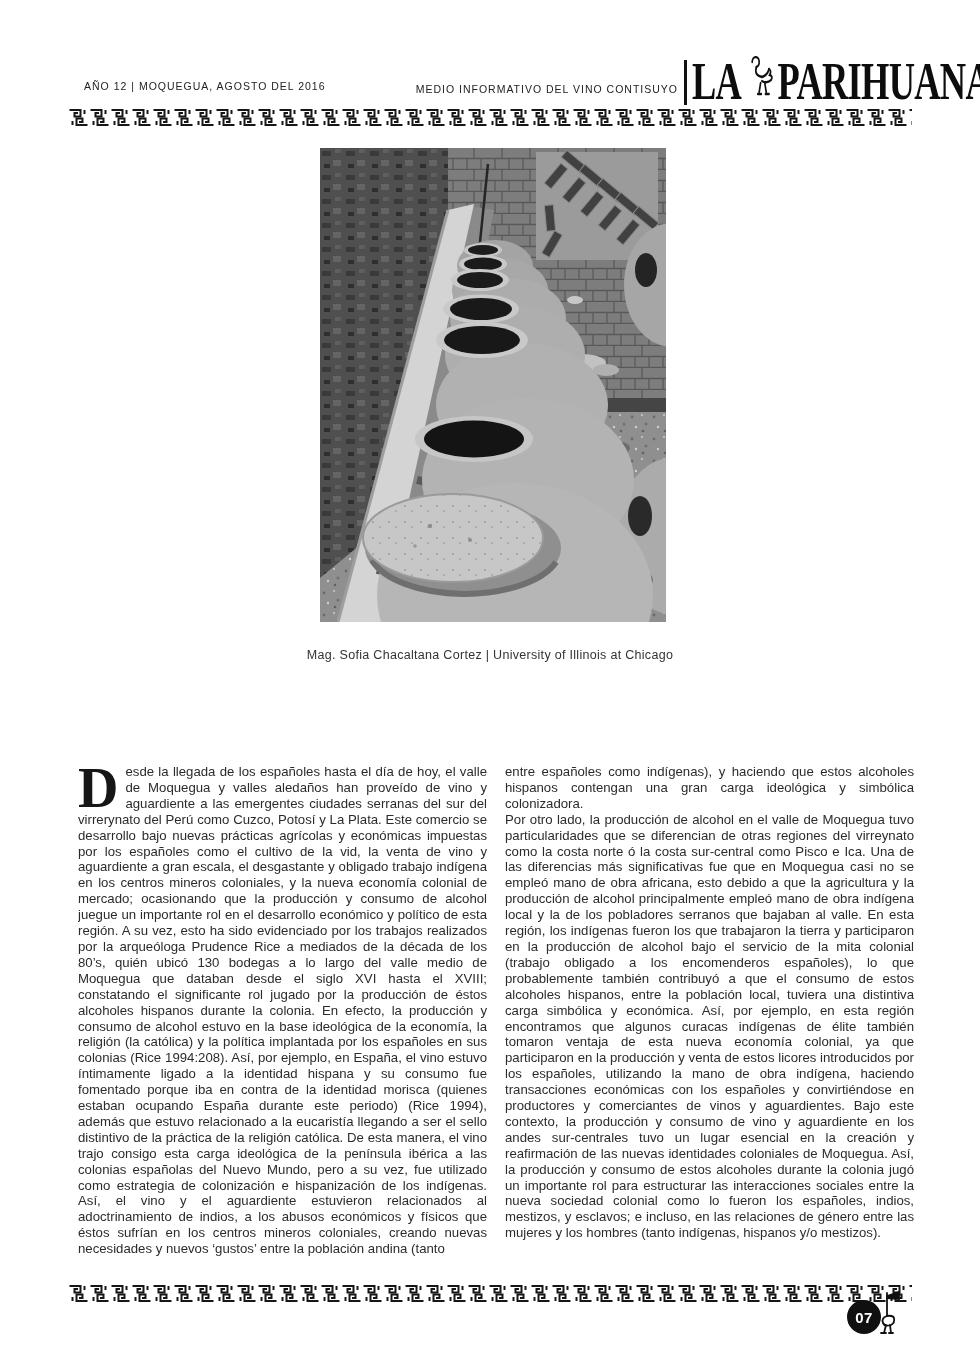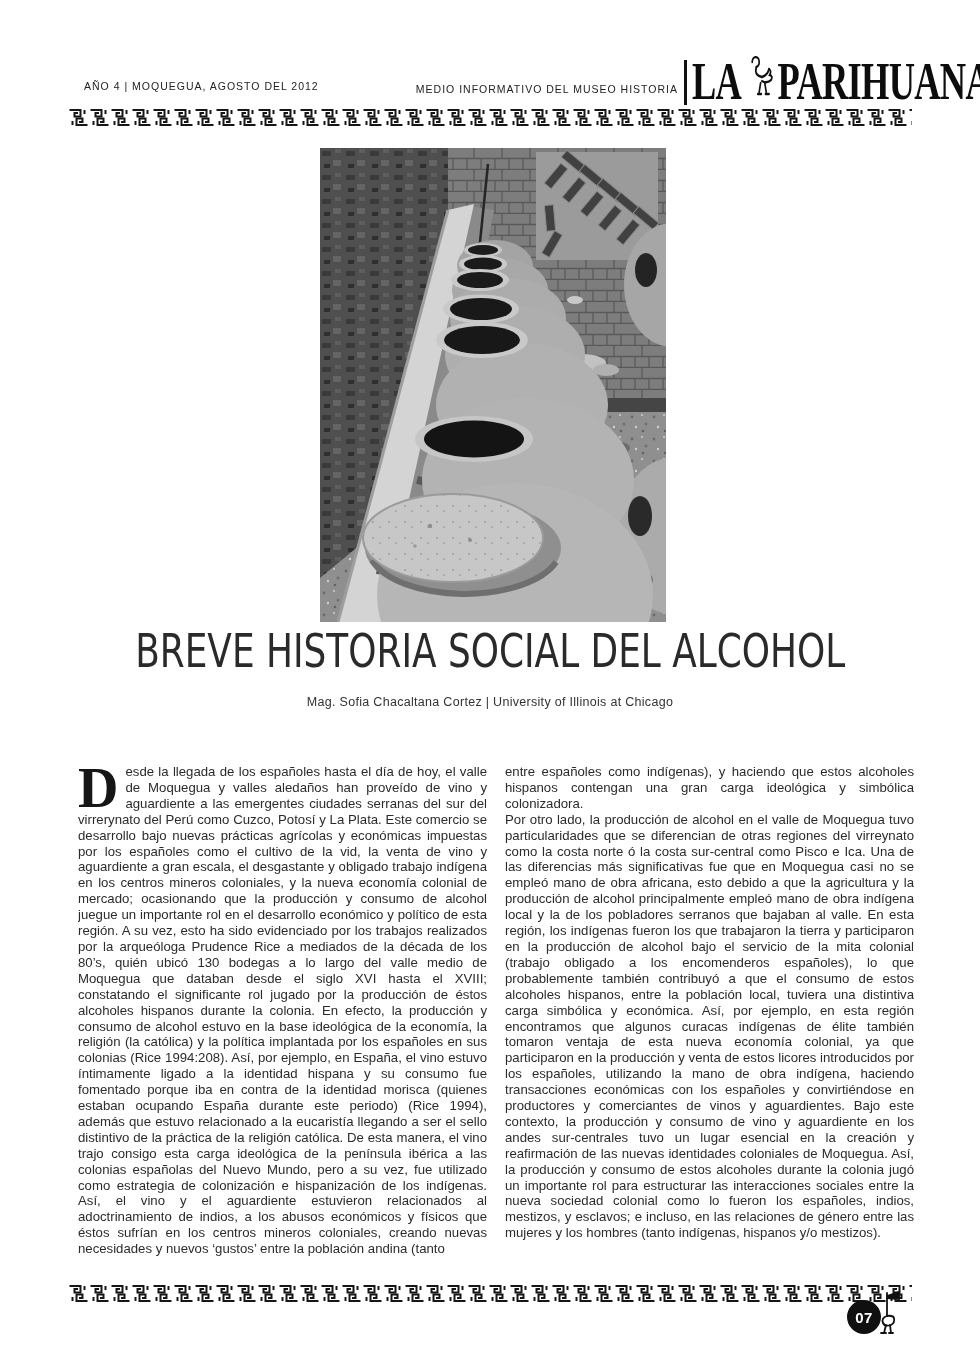--- a/index.html
+++ b/index.html
@@ -48,22 +48,22 @@
   .page-badge{position:absolute;left:847px;top:1300px;width:34px;height:34px;border-radius:50%;
               background:#101010;display:flex;align-items:center;justify-content:center;text-align:center;}
   .page-badge span{color:#fff;font-weight:700;font-size:15px;letter-spacing:.5px;}
   .footer-bird{position:absolute;left:877px;top:1290px;}
 </style>
 </head>
 <body>
 
 <div class="page">
 
-  <div class="issue-info">AÑO 4 | MOQUEGUA, AGOSTO DEL 2012</div>
-  <div class="pub-label">MEDIO INFORMATIVO DEL MUSEO HISTORIA</div>
+  <div class="issue-info">AÑO 12 | MOQUEGUA, AGOSTO DEL 2016</div>
+  <div class="pub-label">MEDIO INFORMATIVO DEL VINO CONTISUYO</div>
   <div class="masthead-bar"></div>
   <div class="masthead">
     <span class="word">LA</span>
     <span>
       <svg width="44" height="46" viewBox="0 0 44 46">
         <g stroke="#111" stroke-width="2.4" fill="none" stroke-linecap="round">
           <path d="M12 8 a5 5 0 1 1 6 5"></path>
           <path d="M18 13 C15 20 20 22 26 23"></path>
           <path d="M26 23 q8 -2 10 -8"></path>
           <path d="M36 15 q4 2 1 6 q5 1 2 5 q-6 4 -13 1"></path>
@@ -216,21 +216,20 @@
       <ellipse cx="143" cy="400" rx="98" ry="47" fill="#8f8f8f"></ellipse>
       <path d="M52 412 A96 46 0 0 0 236 414" stroke="#6f6f6f" stroke-width="6" fill="none"></path>
       <ellipse cx="133" cy="390" rx="90" ry="44" fill="url(#pstone)" stroke="#9a9a9a" stroke-width="2"></ellipse>
       <circle cx="110" cy="378" r="2.2" fill="#8e8e8e"></circle>
       <circle cx="150" cy="392" r="2" fill="#8e8e8e"></circle>
       <circle cx="95" cy="398" r="1.8" fill="#9a9a9a"></circle>
     </svg>
   </div>
 
   <div class="title-block">
-    <span class="headline-line"><span>BREVE HISTORIA SOCIAL DEL ALCOHOL</span></span>
     <span class="byline">Mag. Sofia Chacaltana Cortez | University of Illinois at Chicago</span>
   </div>
 
   <div class="article">
     <div class="col">
       <p><span class="dropcap">D</span><span>esde la llegada de los españoles hasta el día de hoy, el valle de Moquegua y valles aledaños han proveído de vino y aguardiente a las emergentes ciudades serranas del sur del virrerynato del Perú como Cuzco, Potosí y La Plata. Este comercio se desarrollo bajo nuevas prácticas agrícolas y económicas impuestas por los españoles como el cultivo de la vid, la venta de vino y aguardiente a gran escala, el desgastante y obligado trabajo indígena en los centros mineros coloniales, y la nueva economía colonial de mercado; ocasionando que la producción y consumo de alcohol juegue un importante rol en el desarrollo económico y político de esta región. A su vez, esto ha sido evidenciado por los trabajos realizados por la arqueóloga Prudence Rice a mediados de la década de los 80’s, quién ubicó 130 bodegas a lo largo del valle medio de Moquegua que databan desde el siglo XVI hasta el XVIII; constatando el significante rol jugado por la producción de éstos alcoholes hispanos durante la colonia. En efecto, la producción y consumo de alcohol estuvo en la base ideológica de la economía, la religión (la católica) y la política implantada por los españoles en sus colonias (Rice 1994:208). Así, por ejemplo, en España, el vino estuvo íntimamente ligado a la identidad hispana y su consumo fue fomentado porque iba en contra de la identidad morisca (quienes estaban ocupando España durante este periodo) (Rice 1994), además que estuvo relacionado a la eucaristía llegando a ser el sello distintivo de la práctica de la religión católica. De esta manera, el vino trajo consigo esta carga ideológica de la península ibérica a las colonias españolas del Nuevo Mundo, pero a su vez, fue utilizado como estrategia de colonización e hispanización de los indígenas. Así, el vino y el aguardiente estuvieron relacionados al adoctrinamiento de indios, a los abusos económicos y físicos que éstos sufrían en los centros mineros coloniales, creando nuevas necesidades y nuevos ‘gustos’ entre la población andina (tanto</span></p>
     </div>
     <div class="col">
       <p>entre españoles como indígenas), y haciendo que estos alcoholes hispanos contengan una gran carga ideológica y simbólica colonizadora.</p>
       <p>Por otro lado, la producción de alcohol en el valle de Moquegua tuvo particularidades que se diferencian de otras regiones del virreynato como la costa norte ó la costa sur-central como Pisco e Ica. Una de las diferencias más significativas fue que en Moquegua casi no se empleó mano de obra africana, esto debido a que la agricultura y la producción de alcohol principalmente empleó mano de obra indígena local y la de los pobladores serranos que bajaban al valle. En esta región, los indígenas fueron los que trabajaron la tierra y participaron en la producción de alcohol bajo el servicio de la mita colonial (trabajo obligado a los encomenderos españoles), lo que probablemente también contribuyó a que el consumo de estos alcoholes hispanos, entre la población local, tuviera una distintiva carga simbólica y económica. Así, por ejemplo, en esta región encontramos que algunos curacas indígenas de élite también tomaron ventaja de esta nueva economía colonial, ya que participaron en la producción y venta de estos licores introducidos por los españoles, utilizando la mano de obra indígena, haciendo transacciones económicas con los españoles y convirtiéndose en productores y comerciantes de vinos y aguardientes. Bajo este contexto, la producción y consumo de vino y aguardiente en los andes sur-centrales tuvo un lugar esencial en la creación y reafirmación de las nuevas identidades coloniales de Moquegua. Así, la producción y consumo de estos alcoholes durante la colonia jugó un importante rol para estructurar las interacciones sociales entre la nueva sociedad colonial como lo fueron los españoles, indios, mestizos, y esclavos; e incluso, en las relaciones de género entre las mujeres y los hombres (tanto indígenas, hispanos y/o mestizos).</p>

